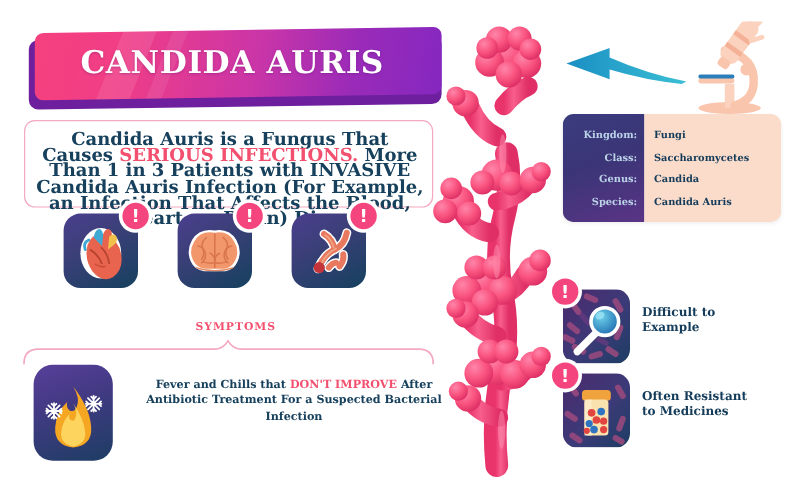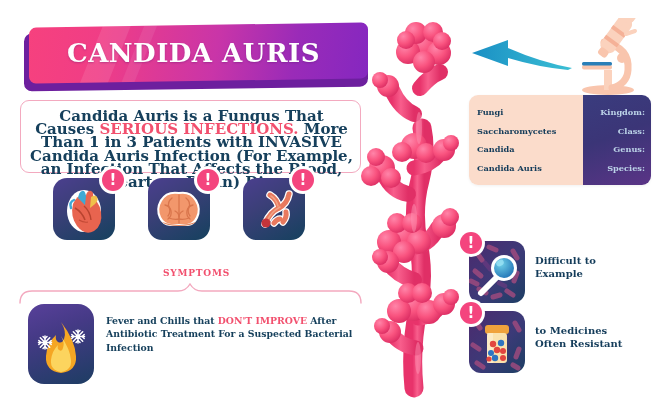--- a/index.html
+++ b/index.html
@@ -88,22 +88,22 @@
   #symptoms-bracket { position:absolute; left:18px; top:283px; width:345px; height:22px; }
 
   
   #symptom-row { position:absolute; left:28px; top:300px; width:330px; height:95px; }
   #fever-card {
     position:absolute; left:0; top:4px; width:66px; height:80px; border-radius:16px;
     background:linear-gradient(160deg,#58409a 0%,#453a86 35%,#1d3d63 100%);
     overflow:hidden;
   }
   #symptom-text {
-    position:absolute; left:78px; top:14px; width:250px;
-    text-align:left; font-size:9.3px; line-height:13.4px; font-weight:bold;
+    position:absolute; left:92px; top:14px; width:250px;
+    text-align:center; font-size:9.3px; line-height:13.4px; font-weight:bold;
     color:#16405c; font-family:"DejaVu Serif", serif;
   }
 
   
   #fungus { position:absolute; left:352px; top:18px; width:130px; height:390px; }
 
   
   #microscope { position:absolute; left:560px; top:18px; width:90px; height:78px; }
   #arrow { position:absolute; left:468px; top:36px; width:106px; height:34px; }
 
@@ -396,31 +396,31 @@
     <g stroke="#fbd2bd" stroke-width="4" stroke-linecap="round" fill="none">
       <path d="M62 10 l8 -6"></path>
       <path d="M66 16 l9 -3"></path>
     </g>
 
     <circle cx="62" cy="40" r="5" fill="#f9c5ad"></circle>
   </g>
 </svg>
 
 <div id="taxonomy">
+  <div id="taxonomy-keys">
+    <div class="tax-key">Kingdom:</div>
+    <div class="tax-key">Class:</div>
+    <div class="tax-key">Genus:</div>
+    <div class="tax-key">Species:</div>
+  </div>
   <div id="taxonomy-vals">
     <div class="tax-val">Fungi</div>
     <div class="tax-val">Saccharomycetes</div>
     <div class="tax-val">Candida</div>
     <div class="tax-val">Candida Auris</div>
-  </div>
-  <div id="taxonomy-keys">
-    <div class="tax-key">Kingdom:</div>
-    <div class="tax-key">Class:</div>
-    <div class="tax-key">Genus:</div>
-    <div class="tax-key">Species:</div>
   </div>
 </div>
 
 <div class="feature" id="feature-identify">
   <div class="feature-card">
     <div class="inner">
       <svg width="56" height="62" viewBox="0 0 56 62">
         <defs>
           <linearGradient id="fc1" x1="0" y1="0" x2="1" y2="1">
             <stop offset="0%" stop-color="#4c2a6e"></stop>
@@ -494,16 +494,16 @@
           <circle cx="34" cy="40" r="3" fill="#e2453f"></circle>
           <circle cx="26" cy="47" r="3.2" fill="#2f74c0"></circle>
           <circle cx="34" cy="47" r="3" fill="#e2453f"></circle>
           <circle cx="20" cy="48" r="2.6" fill="#e2453f"></circle>
         </g>
       </svg>
     </div>
     <div class="badge">!</div>
   </div>
   <div class="feature-text">
+    <div>Often Resistant</div>
     <div>to Medicines</div>
-    <div>Often Resistant</div>
   </div>
 </div>
 
 </body></html>

